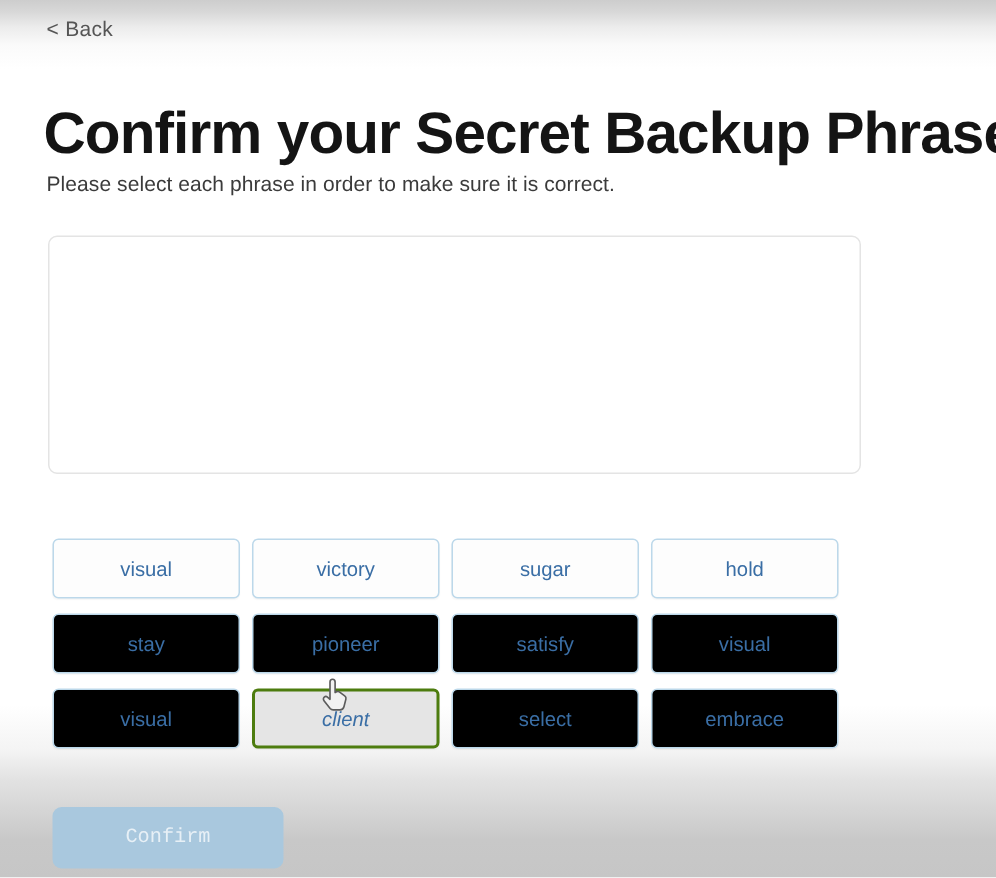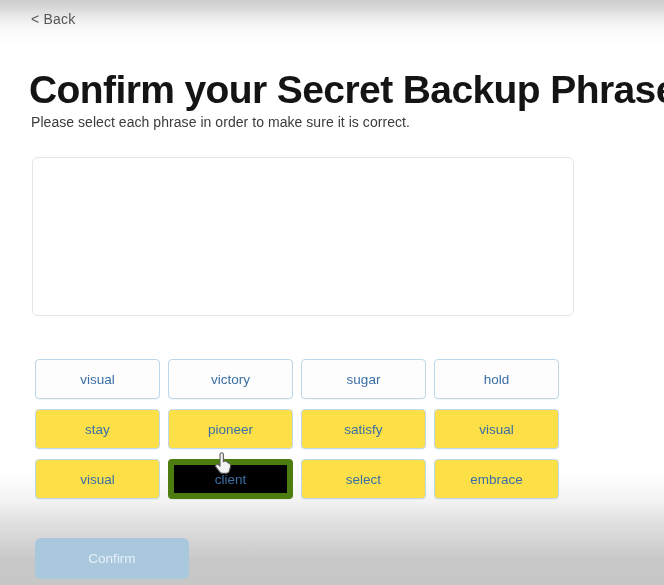--- a/index.html
+++ b/index.html
@@ -100,37 +100,38 @@
     width: 591px;
     display: grid;
     grid-template-columns: repeat(4, 125px);
     grid-auto-rows: 40px;
     column-gap: 8px;
     row-gap: 10px;
   }
   .word-btn {
     border: 1px solid #bcd8ea;
     border-radius: 4px;
-    background: #fde047;
+    background: #000000;
     color: #3a6ea5;
     font-size: 13.5px;
     display: flex;
     align-items: center;
     justify-content: center;
     cursor: pointer;
     user-select: none;
     box-sizing: border-box;
     box-shadow: 0 1px 1px rgba(0,0,0,0.04);
   }
   .word-btn.row-first {
     background: #fdfdfd;
   }
   .word-btn.hovered {
-    border: 6px solid #4d7c0f;
-    background: #000000;
+    border: 2px solid #4d7c0f;
+    background: #e5e5e5;
+    font-style: italic;
   }
 
   
   .cursor {
     position: absolute;
     left: 213px;
     top: 452px;
     width: 20px;
     height: 24px;
     pointer-events: none;
@@ -141,21 +142,21 @@
     position: absolute;
     left: 35px;
     top: 538px;
     width: 154px;
     height: 41px;
     border-radius: 6px;
     background: #a9c8de;
     border: none;
     color: rgba(255,255,255,0.72);
     font-size: 13.5px;
-    font-family: Liberation Sans, sans-serif;
+    font-family: Liberation Mono, monospace;
     display: flex;
     align-items: center;
     justify-content: center;
     cursor: default;
     user-select: none;
   }
 </style>
 </head>
 <body>
 

